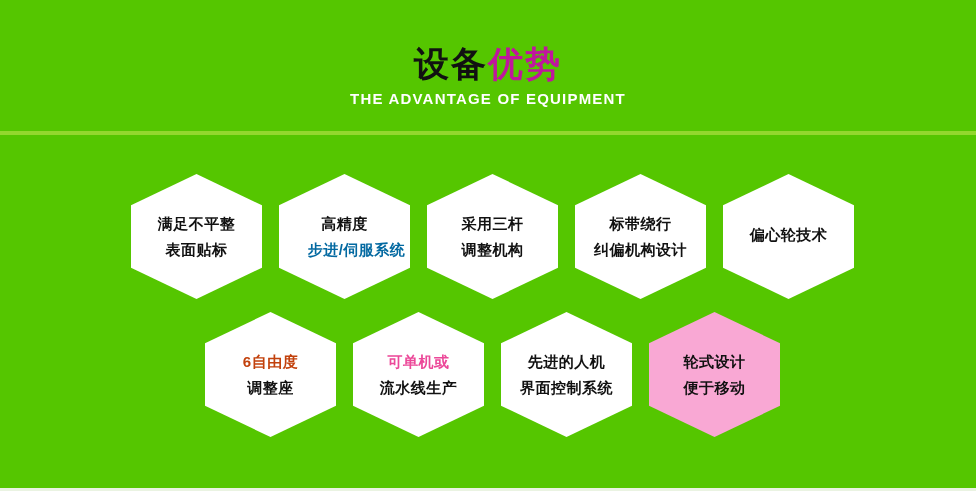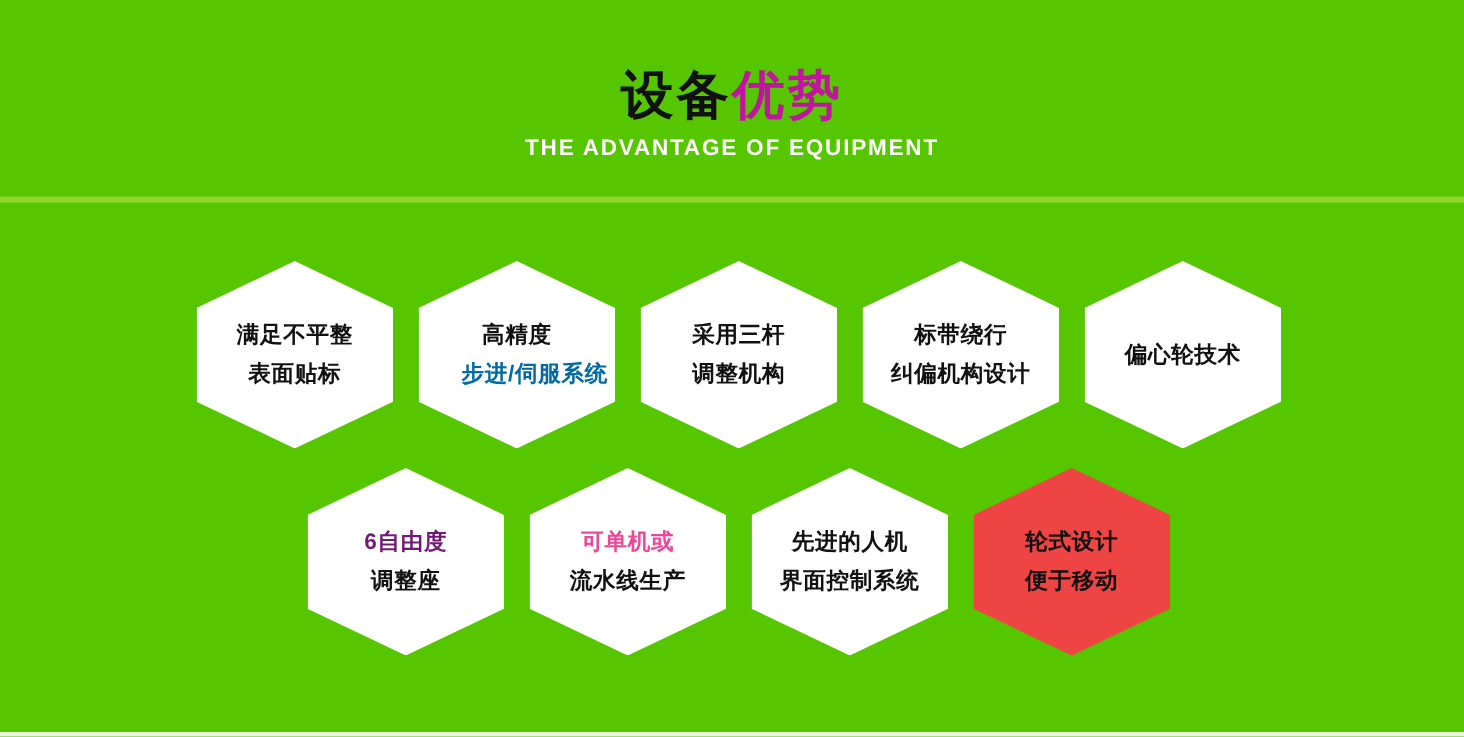--- a/index.html
+++ b/index.html
@@ -98,39 +98,39 @@
       <span class="hex-line" style="color: rgb(17, 17, 17);">采用三杆</span>
       <span class="hex-line" style="color: rgb(17, 17, 17);">调整机构</span>
     </div>
 
     <div class="hex" style="left: 575px; top: 174px; background: rgb(255, 255, 255);">
       <span class="hex-line" style="color: rgb(17, 17, 17);">标带绕行</span>
       <span class="hex-line" style="color: rgb(17, 17, 17);">纠偏机构设计</span>
     </div>
 
     <div class="hex" style="left: 723px; top: 174px; background: rgb(255, 255, 255);">
-      <span class="hex-line" style="color: rgb(17, 17, 17);">偏心轮技术</span>
+      <span class="hex-line" style="color: rgb(17, 17, 17); font-family: Liberation Mono, monospace;">偏心轮技术</span>
     </div>
 
     <div class="hex" style="left: 205px; top: 312px; background: rgb(255, 255, 255);">
-      <span class="hex-line" style="color: #701a75; text-align: center;">6自由度</span>
+      <span class="hex-line" style="color: #c2410c; text-align: center;">6自由度</span>
       <span class="hex-line" style="color: rgb(17, 17, 17);">调整座</span>
     </div>
 
     <div class="hex" style="left: 353px; top: 312px; background: rgb(255, 255, 255);">
       <span class="hex-line" style="color: #ec4899;">可单机或</span>
       <span class="hex-line" style="color: rgb(17, 17, 17);">流水线生产</span>
     </div>
 
     <div class="hex" style="left: 501px; top: 312px; background: rgb(255, 255, 255);">
       <span class="hex-line" style="color: rgb(17, 17, 17);">先进的人机</span>
       <span class="hex-line" style="color: rgb(17, 17, 17);">界面控制系统</span>
     </div>
 
-    <div class="hex" style="left: 649px; top: 312px; background: #ef4444;">
+    <div class="hex" style="left: 649px; top: 312px; background: #f9a8d4;">
       <span class="hex-line" style="color: rgb(17, 17, 17);">轮式设计</span>
       <span class="hex-line" style="color: rgb(17, 17, 17); text-align: right;">便于移动</span>
     </div>
 
   </div>
 
   <div id="bottom-trim"></div>
 </div>
 
 </body></html>

